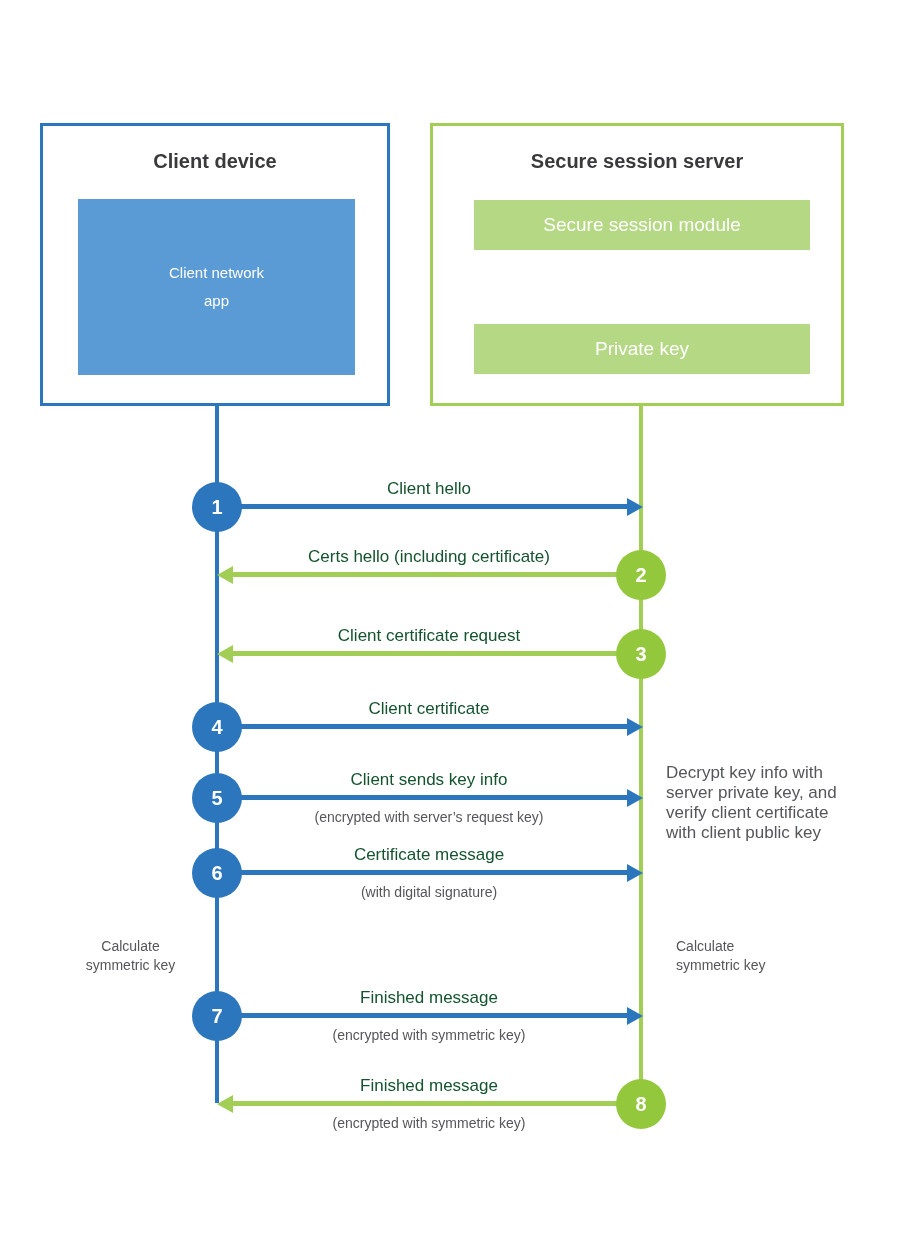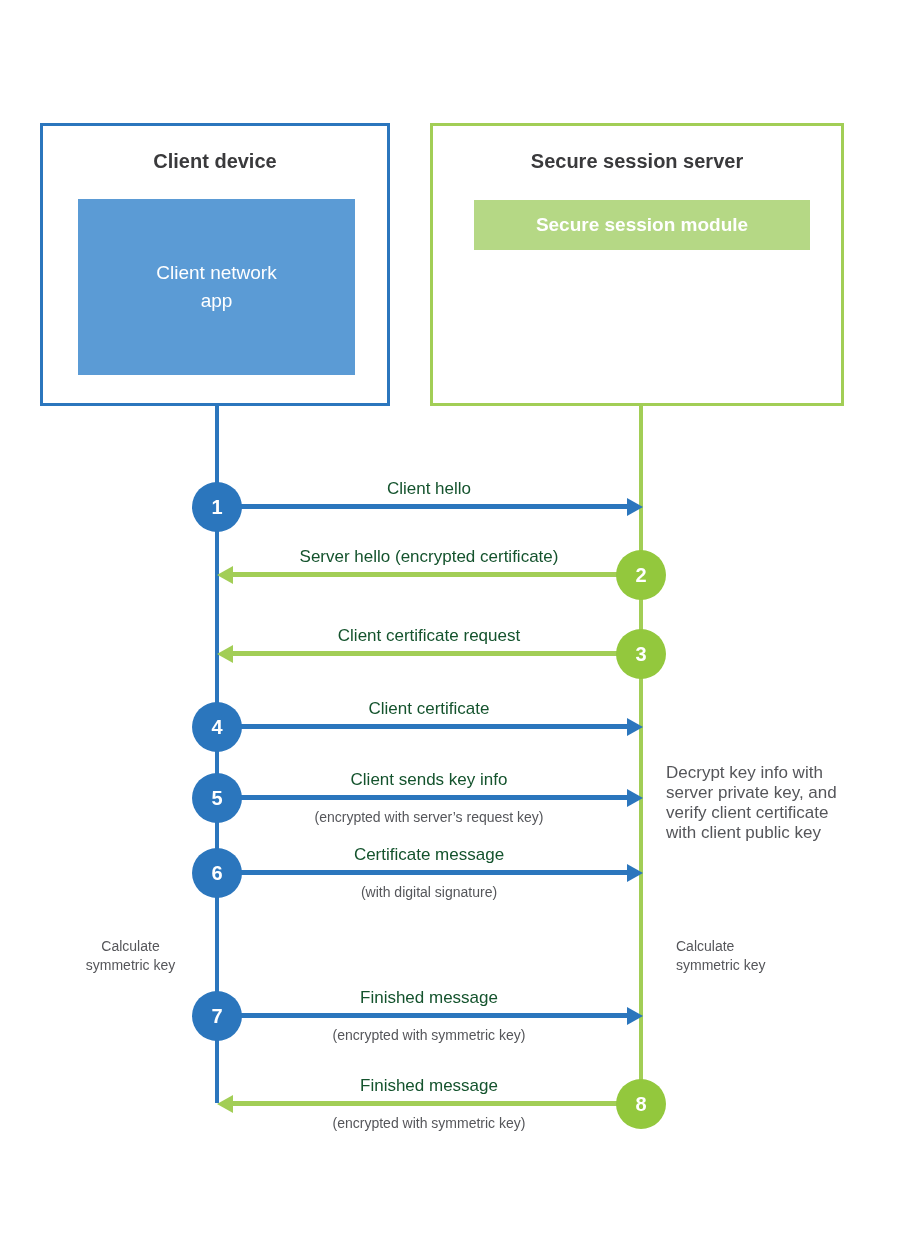--- a/index.html
+++ b/index.html
@@ -11,28 +11,28 @@
     position:absolute; left:36px; top:28px; font-size:27px; font-weight:300;
     color:#4d4d4f; letter-spacing:0.2px;
   }
   
   .box { position:absolute; top:123px; height:283px; background:#ffffff; box-sizing:border-box; }
   .box.client { left:40px;  width:350px; border:3px solid var(--blue); }
   .box.server { left:430px; width:414px; border:3px solid var(--green_line); }
   .box h2 { margin:24px 0 0 0; text-align:center; font-size:20px; font-weight:700; color:#3a3a3c; }
   .app-box {
     position:absolute; left:35px; top:73px; width:277px; height:176px;
-    background:var(--blue_fill); color:#ffffff; font-size:19px; line-height:28px;
+    background:var(--blue_fill); color:#ffffff; font-size:15px; line-height:28px;
     display:flex; align-items:center; justify-content:center; text-align:center;
     white-space:pre-line;
   }
   .bar {
     position:absolute; left:41px; width:336px; height:50px;
     background:var(--green_fill); color:#ffffff; font-size:19px;
-    display:flex; align-items:center; justify-content:center; text-align:center;font-weight:bold;
+    display:flex; align-items:center; justify-content:center; text-align:center;
   }
   .bar.b0 { top:74px; } .bar.b1 { top:136px; } .bar.b2 { top:198px; }
 
   
   .lifeline { position:absolute; top:406px; width:4px; }
   .lifeline.client { left:215px; height:697px; background:var(--blue); }
   .lifeline.server { left:639px; height:698px; background:var(--green_line); }
 
   
   .msg { position:absolute; left:0; width:900px; height:0; }
@@ -72,37 +72,38 @@
 
   <div class="box client">
     <h2>Client device</h2>
     <div class="app-box">Client network
 app</div>
   </div>
 
   <div class="box server">
     <h2>Secure session server</h2>
     <div class="bar b0">Secure session module</div>
+    <div class="bar b2">Private key</div>
   </div>
 
   <div class="lifeline client"></div>
   <div class="lifeline server"></div>
 
   <div class="msg right from-client" style="top:507px">
     <div class="line"></div>
     <div class="head"></div>
     <div class="circle">1</div>
     <div class="label">Client hello</div>
   </div>
 
   <div class="msg left from-server" style="top:575px">
     <div class="line"></div>
     <div class="head"></div>
     <div class="circle">2</div>
-    <div class="label">Server hello (encrypted certificate)</div>
+    <div class="label">Certs hello (including certificate)</div>
   </div>
 
   <div class="msg left from-server" style="top:654px">
     <div class="line"></div>
     <div class="head"></div>
     <div class="circle">3</div>
     <div class="label">Client certificate request</div>
   </div>
 
   <div class="msg right from-client" style="top:727px">

